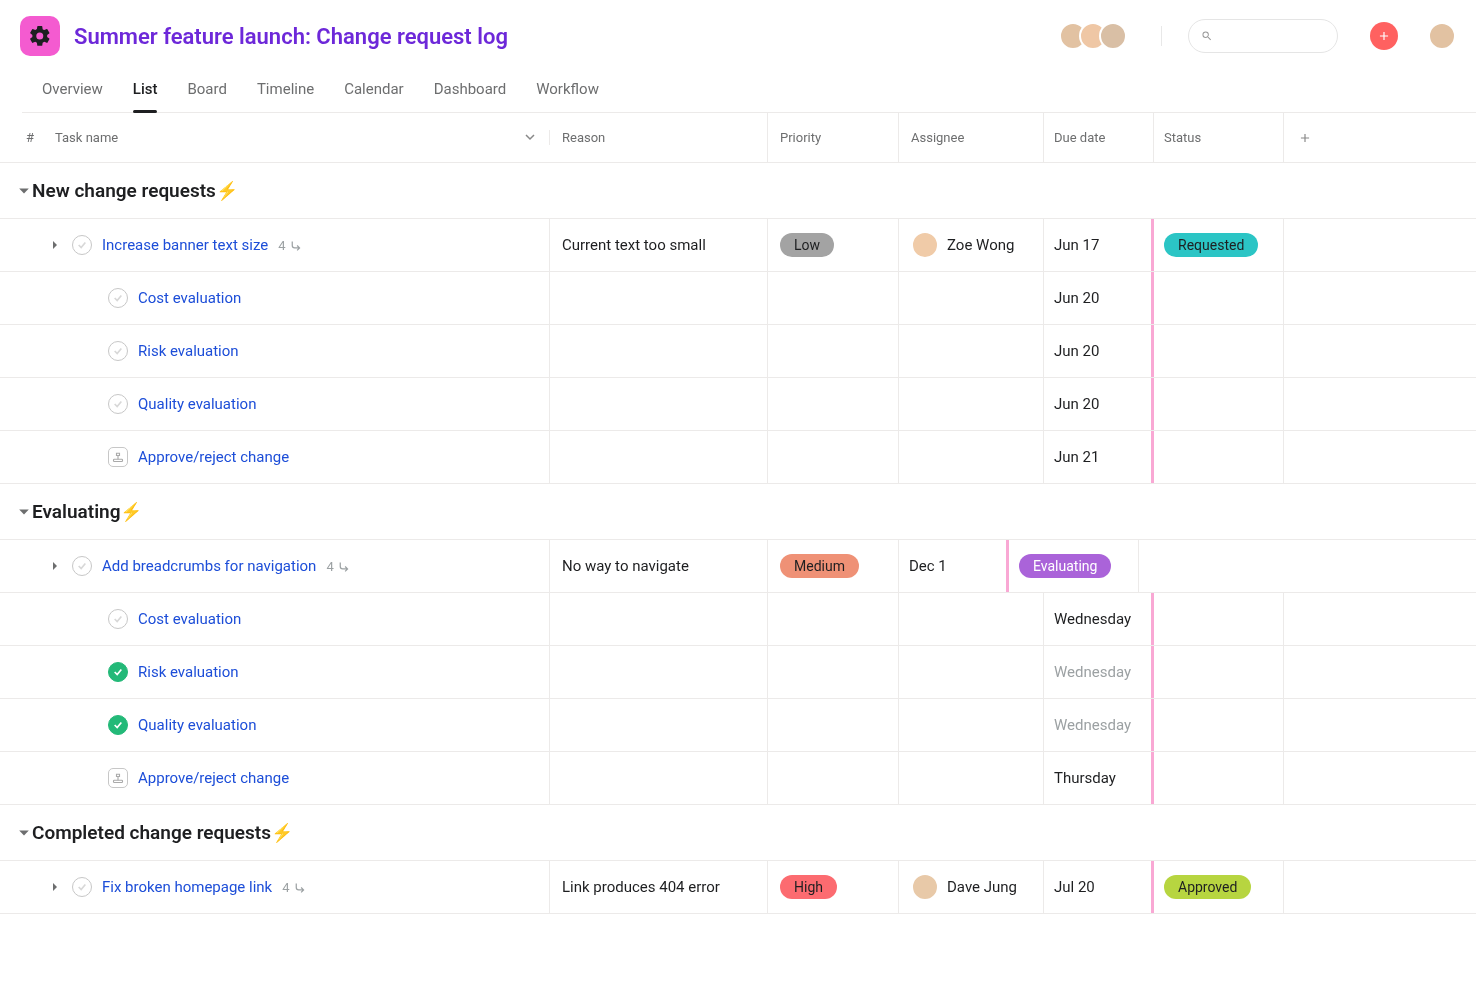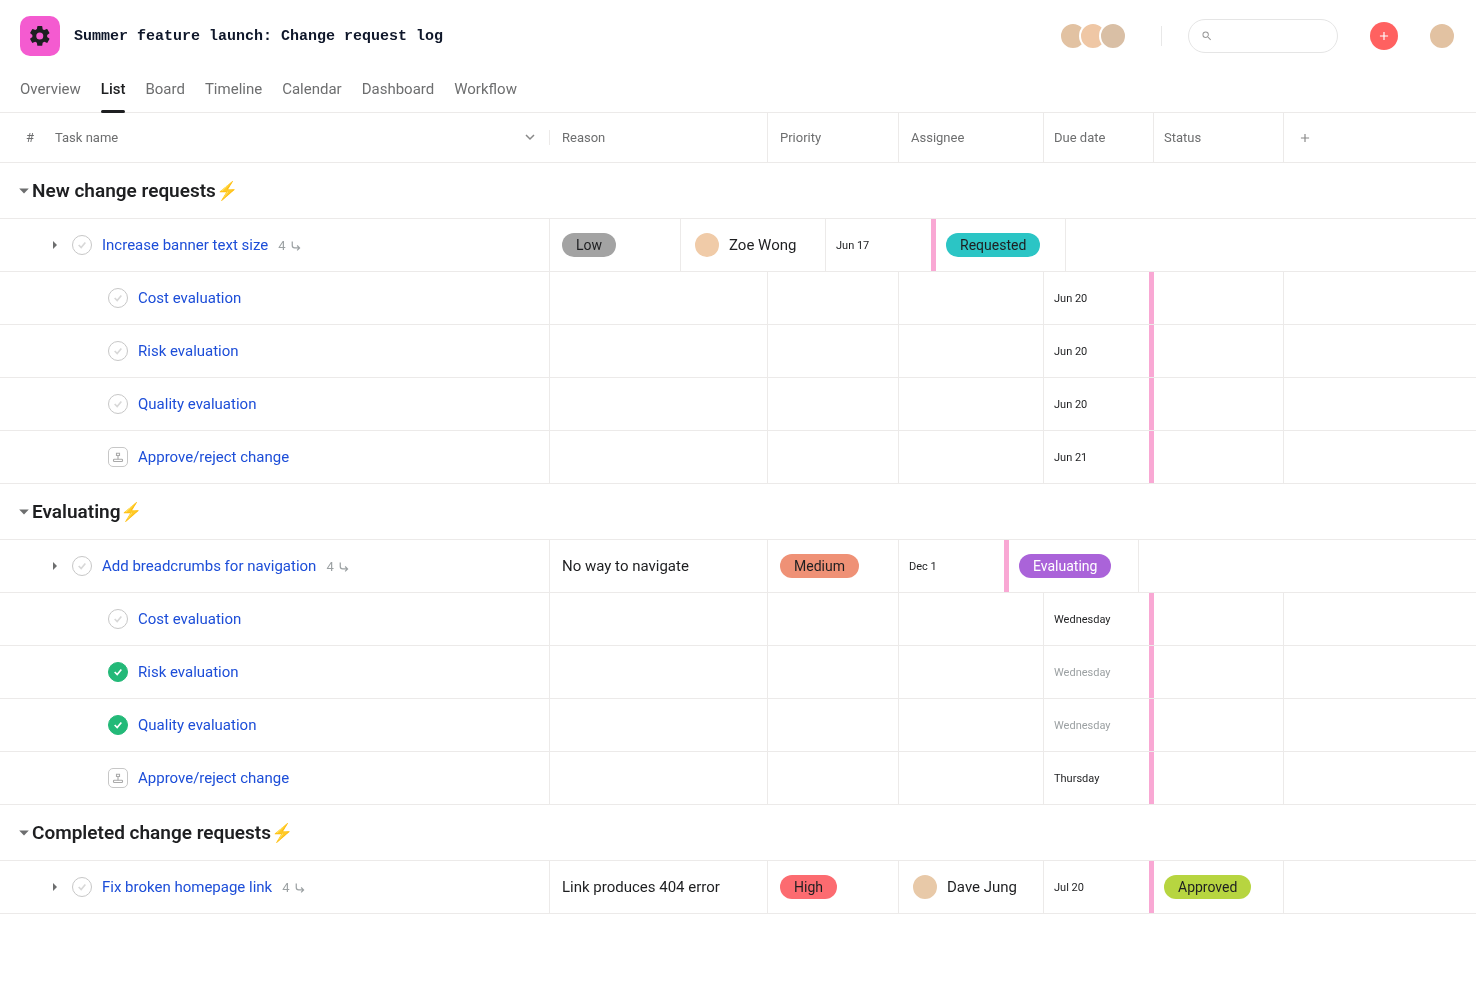--- a/index.html
+++ b/index.html
@@ -1,37 +1,37 @@
 <!DOCTYPE html>
 <html><head>
 <meta charset="utf-8">
 <style>
 * { box-sizing: border-box; margin: 0; padding: 0; }
 body { font-family: -apple-system, BlinkMacSystemFont, "Segoe UI", Roboto, sans-serif; background: #fff; color: #1e1f21; width: 1476px; }
 .header { display: flex; align-items: center; padding: 16px 20px 8px 20px; gap: 14px; }
 .project-icon { width: 40px; height: 40px; border-radius: 10px; background: #f45bd0; display: flex; align-items: center; justify-content: center; }
 .project-icon svg { width: 24px; height: 24px; }
-.title { font-size: 15px; font-weight: 600; color: #0f172a; font-family: Liberation Mono, monospace; }
+.title { font-size: 22px; font-weight: 600; color: #6d28d9; }
 .header-spacer { flex: 1; }
 .avatar-stack { display: flex; margin-right: 8px; }
 .avatar-stack .avatar { margin-left: -8px; }
 .avatar { width: 28px; height: 28px; border-radius: 50%; border: 2px solid #fff; background: #ddd; display:flex; align-items:center; justify-content:center; font-size:11px; color:#555; overflow:hidden;}
 .avatar.a1 { background: #f0cba8; }
 .avatar.a2 { background: #d4b8a3; }
 .avatar.a3 { background: #e8c9a8; }
 .avatar.a4 { background: #e2c2a2; }
 .avatar.a5 { background: #efc7a5; }
 .avatar.a6 { background: #d9bfa5; }
 .separator { width: 1px; height: 20px; background: #e8e8e8; margin: 0 12px; }
 .search-box { width: 150px; height: 34px; border: 1px solid #e5e5e5; border-radius: 18px; display: flex; align-items: center; padding: 0 12px; background: #fff; }
 .search-box svg { width: 14px; height: 14px; fill: #999; }
 .search-box input { border: none; outline: none; margin-left: 8px; width: 100%; font-size: 14px; }
 .add-btn { width: 28px; height: 28px; border-radius: 50%; background: #ff6160; display: flex; align-items: center; justify-content: center; margin-left: 18px; border:none; cursor:pointer; }
 .add-btn svg { width: 14px; height: 14px; fill: #fff; }
-.tabs { display: flex; gap: 20px; padding: 0 20px 0 20px; border-bottom: 1px solid #eceae9; margin-top: 8px; }
+.tabs { display: flex; gap: 30px; padding: 0 20px 0 20px; border-bottom: 1px solid #eceae9; margin-top: 8px; margin-left: 22px; }
 .tab { padding: 8px 0 14px 0; font-size: 15px; color: #6d6e6f; cursor: pointer; }
 .tab.active { color: #1e1f21; font-weight: 500; position: relative; }
 .tab.active::after { content:""; position:absolute; left:0; right:0; bottom:-1px; height:3px; background:#1e1f21; border-radius:2px; }
 .table-header { display: flex; border-bottom: 1px solid #eceae9; height: 50px; align-items: center; font-size: 13px; color: #6d6e6f; }
 .col-hash { width: 40px; text-align: center; padding-left:20px; }
 .col-name { flex: 0 0 510px; padding-left: 15px; display: flex; align-items: center; justify-content: space-between; padding-right: 14px; border-right: 1px solid #eceae9; }
 .col-reason { flex: 0 0 218px; padding-left: 12px; border-right: 1px solid #eceae9; display:flex; align-items:center; height:100%;}
 .col-priority { flex: 0 0 131px; padding-left: 12px; border-right: 1px solid #eceae9; display:flex; align-items:center; height:100%;}
 .col-assignee { flex: 0 0 145px; padding-left: 12px; border-right: 1px solid #eceae9; display:flex; align-items:center; height:100%;}
 .col-due { flex: 0 0 110px; padding-left: 10px; border-right: 1px solid #eceae9; display:flex; align-items:center; height:100%;}
@@ -51,21 +51,21 @@
 .check-circle svg path { stroke: #d8d8d8; stroke-width:2; fill:none; }
 .check-circle.done svg path { stroke: #fff; }
 .stamp-icon { width: 20px; height: 20px; display:inline-flex; align-items:center; justify-content:center; border:1.5px solid #c7c7c7; border-radius:5px; flex-shrink:0; }
 .stamp-icon svg { width:12px; height:12px; fill:none; stroke:#aaa; stroke-width:1.5;}
 .task-name { color: #1d4ed8; }
 .subtask-count { color: #9ca1a3; font-size: 13px; display:flex; align-items:center; gap:3px; }
 .subtask-count svg { width:13px; height:13px; stroke:#9ca1a3; fill:none; stroke-width:1.5;}
 .reason-cell { flex: 0 0 218px; padding-left: 12px; border-right: 1px solid #eceae9; height: 100%; display:flex; align-items:center; color:#1e1f21; font-size:15px;}
 .priority-cell { flex: 0 0 131px; padding-left: 12px; border-right: 1px solid #eceae9; height: 100%; display:flex; align-items:center; }
 .assignee-cell { flex: 0 0 145px; padding-left: 12px; border-right: 1px solid #eceae9; height: 100%; display:flex; align-items:center; gap:8px; font-size:15px;}
-.due-cell { flex: 0 0 110px; padding-left: 10px; border-right: 5px solid #f9a8d4; height: 100%; display:flex; align-items:center; font-size:11px;text-align:center;}
+.due-cell { flex: 0 0 110px; padding-left: 10px; border-right: 3px solid #f9a8d4; height: 100%; display:flex; align-items:center; font-size:15px;text-align:center;}
 .due-cell.completed { color:#9ca1a3; }
 .status-cell { flex: 0 0 130px; padding-left: 10px; border-right: 1px solid #eceae9; height: 100%; display:flex; align-items:center; }
 .rest-cell { flex: 1; border-right: none; }
 .pill { padding: 4px 14px; border-radius: 14px; font-size: 14px; display:inline-block; }
 .pill.low { background: #a3a3a3; color:#1e1f21; }
 .pill.medium { background: #ef9176; color:#1e1f21; }
 .pill.high { background: #fc6b70; color:#1e1f21; }
 .pill.requested { background: #2bc5c5; color:#1e1f21; }
 .pill.evaluating { background: #aa63d9; color:#fff; }
 .pill.approved { background: #b7d540; color:#1e1f21; }
@@ -153,20 +153,21 @@
         <span class="check-circle">
           <svg viewBox="0 0 12 12">
             <path d="M2 6 L5 9 L10 3"></path>
           </svg>
         </span>
         <span class="task-name">Increase banner text size</span>
         <span class="subtask-count">4 <svg viewBox="0 0 16 16">
             <path d="M4 3v5a3 3 0 003 3h5M10 8l3 3-3 3"></path>
           </svg></span>
       </div>
+      <div class="reason-cell">Current text too small</div>
       <div class="priority-cell">
         <span class="pill low">Low</span>
       </div>
       <div class="assignee-cell">
         <span class="avatar a1"></span>
         <span>Zoe Wong</span>
       </div>
       <div class="due-cell">Jun 17</div>
       <div class="status-cell">
         <span class="pill requested">Requested</span>

